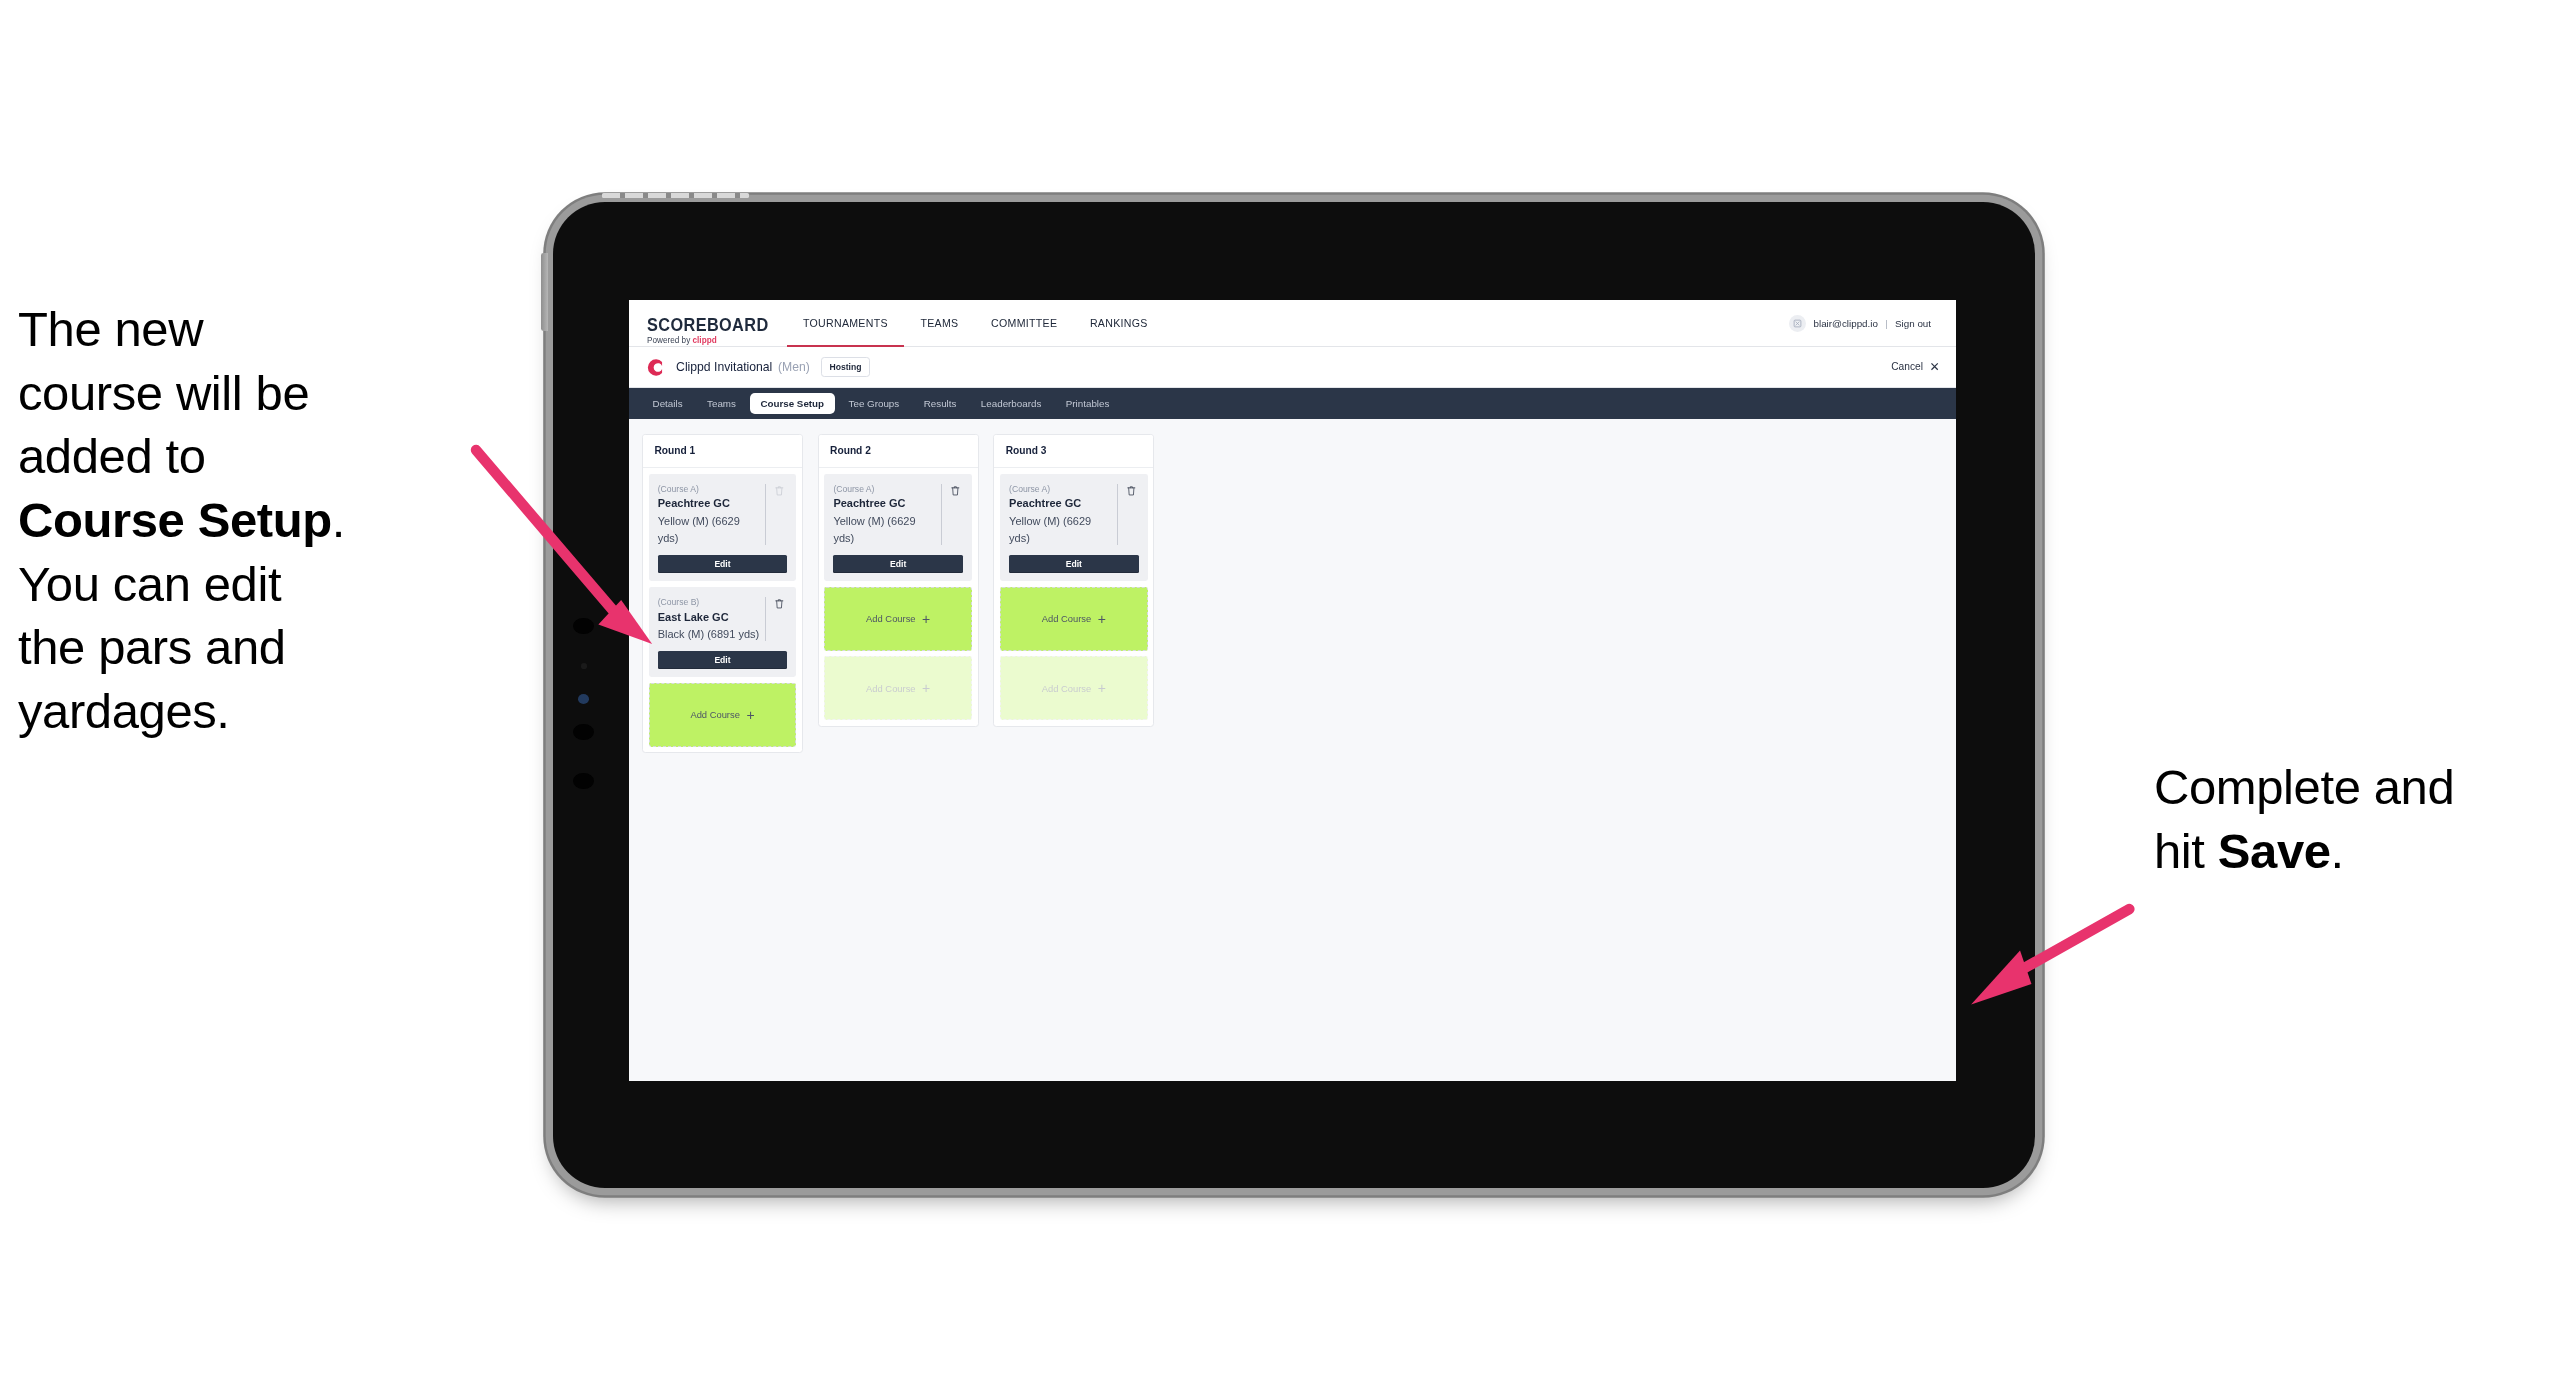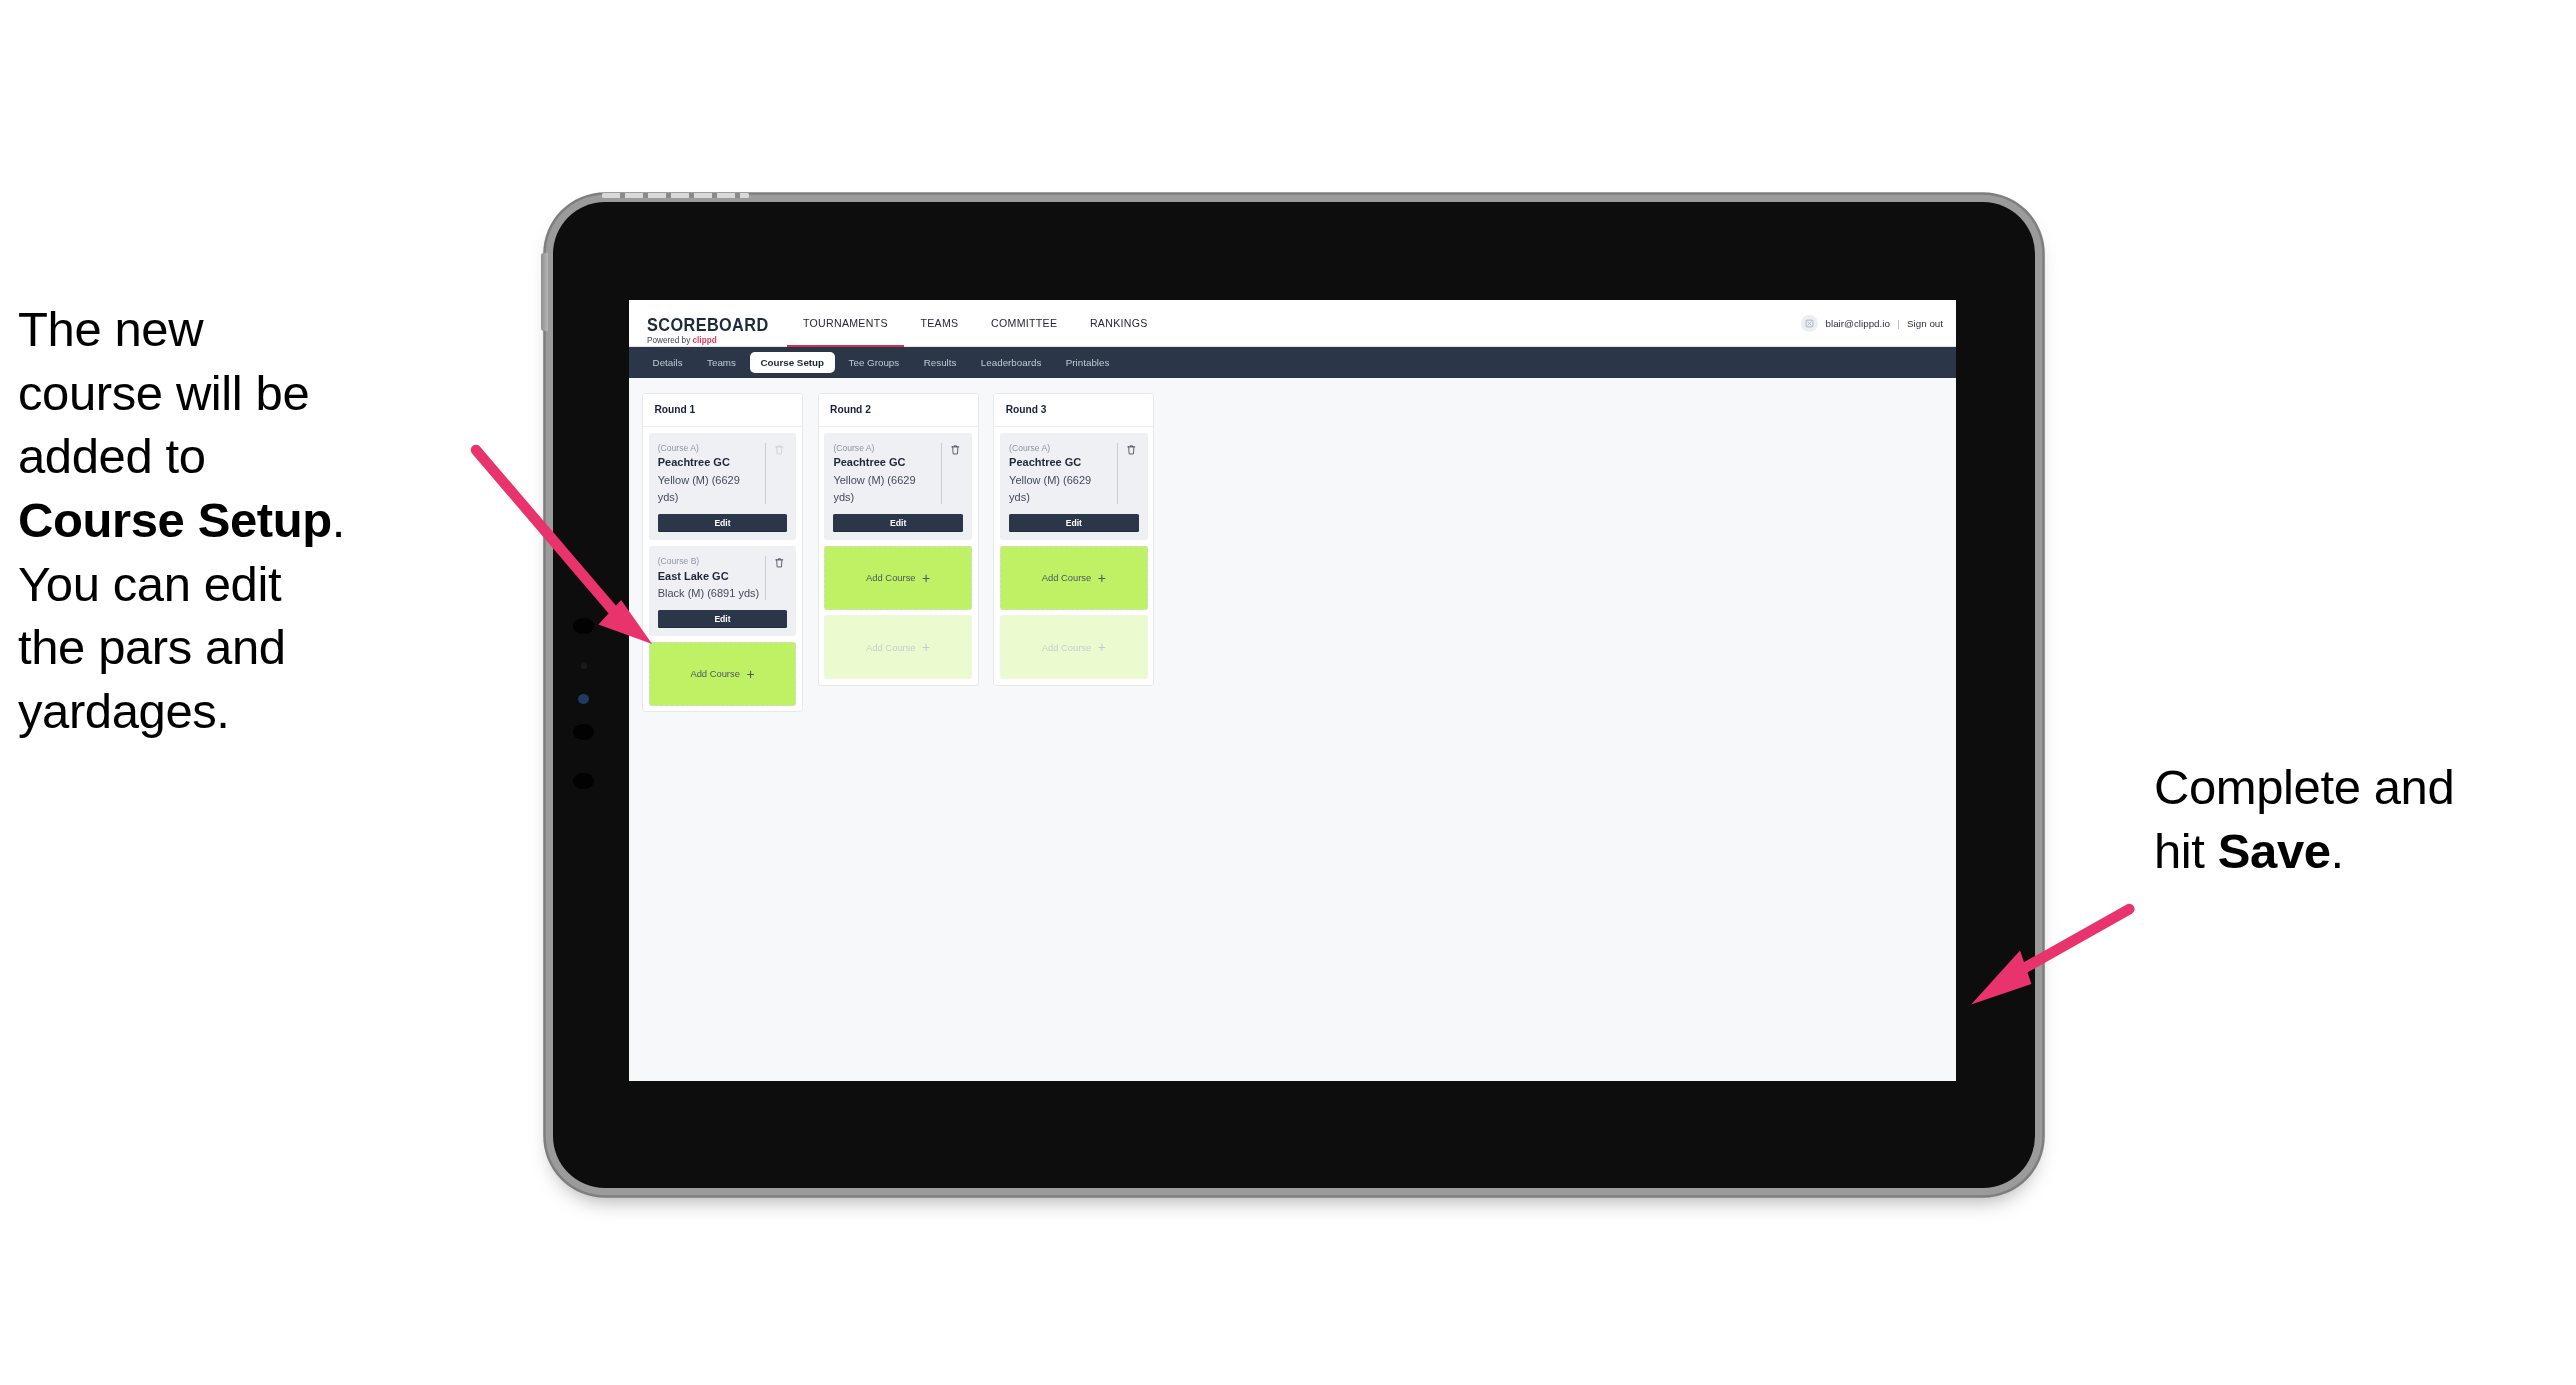--- a/index.html
+++ b/index.html
@@ -89,21 +89,21 @@
   .navtab {
     display:flex; align-items:center; padding: 0 16.3px;
     font-size: 10.6px; letter-spacing: 0.3px; color:#20293a;
     border-bottom: 2.4px solid transparent; position:relative; top:0.8px;
     white-space: nowrap;
   }
   .navtab.active { border-bottom-color:#c8334f; }
 
   .topbar-right {
     margin-left:auto; display:flex; align-items:center; gap:7.3px;
-    padding-right: 13px; font-size:9.8px; color:#2b3344;
+    padding-right: 25px; font-size:9.8px; color:#2b3344;
   }
   .avatar {
     width: 17px; height:17px; border-radius:50%;
     background:#eceef2; display:flex; align-items:center; justify-content:center;
   }
   .avatar svg { display:block; }
   .divider-pipe { color:#a9aebb; }
   .signout { color:#2b3344; }
 
   
@@ -244,20 +244,32 @@
             <rect x="1.5" y="1.5" width="9" height="9" rx="1.2" fill="none" stroke="#9aa2b4" stroke-width="1"></rect>
             <path d="M3.5 3.5 L8.5 8.5 M8.5 3.5 L3.5 8.5" stroke="#9aa2b4" stroke-width="0.9"></path>
           </svg>
         </div>
         <span>blair@clippd.io</span>
         <span class="divider-pipe">|</span>
         <span class="signout">Sign out</span>
       </div>
     </div>
 
+    <div class="titlebar">
+      <svg class="logo-c" viewBox="0 0 32 32">
+        <path d="M26 7.5 A12.5 12.5 0 1 0 26 24.5 L26 18.2 A6.6 6.6 0 1 1 26 13.8 Z" fill="#dd2a55"></path>
+      </svg>
+      <span class="tname">Clippd Invitational</span>
+      <span class="tgender">(Men)</span>
+      <span class="badge-host">Hosting</span>
+      <div class="cancel-wrap">
+        <span>Cancel</span>
+        <span class="cancel-x">✕</span>
+      </div>
+    </div>
 
     <div class="subnav">
       <div class="subtab"><span>Details</span></div>
       <div class="subtab"><span>Teams</span></div>
       <div class="subtab active"><span>Course Setup</span></div>
       <div class="subtab"><span>Tee Groups</span></div>
       <div class="subtab"><span>Results</span></div>
       <div class="subtab"><span>Leaderboards</span></div>
       <div class="subtab"><span>Printables</span></div>
     </div>

